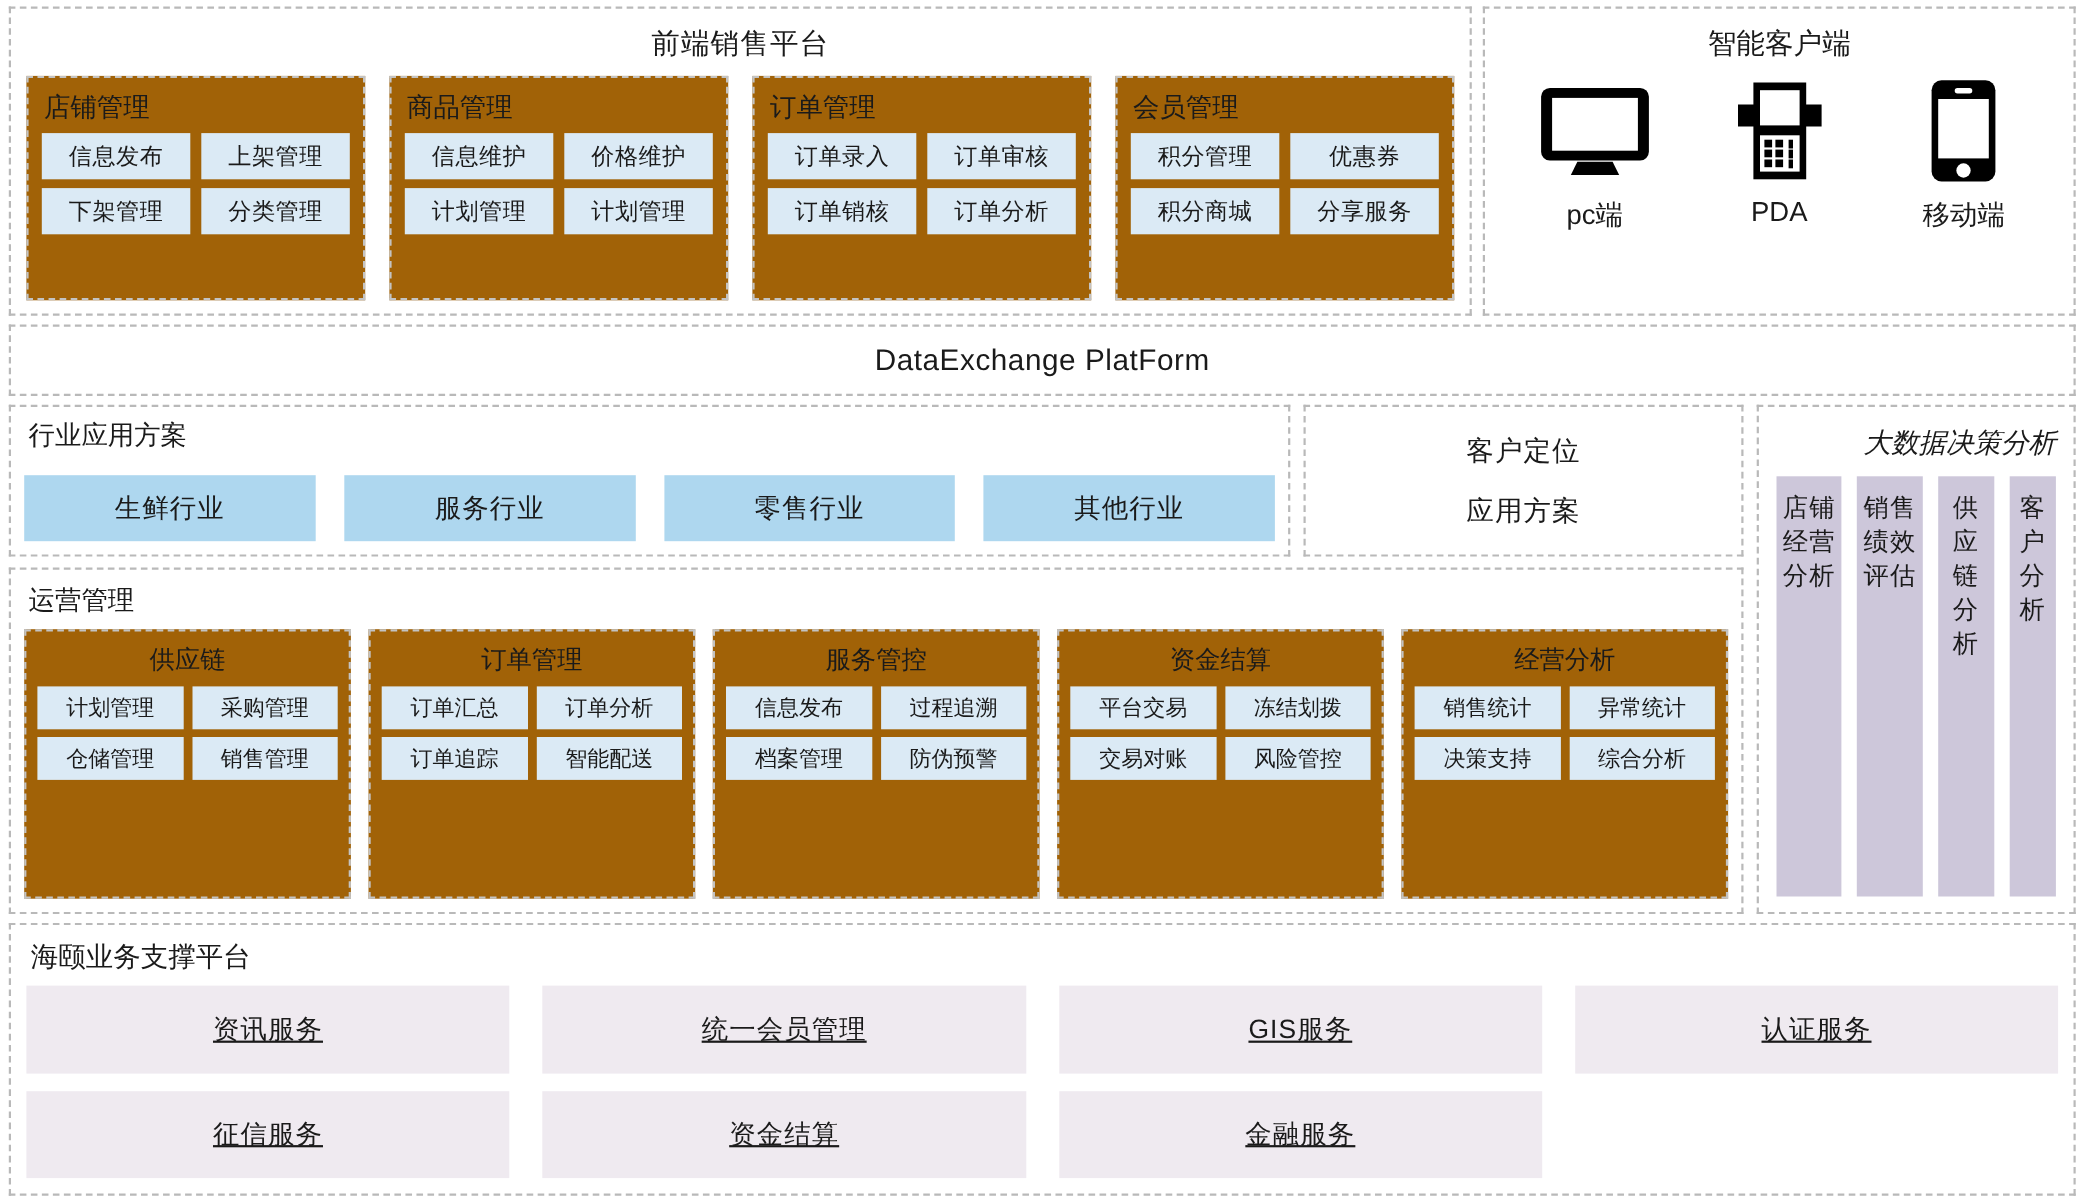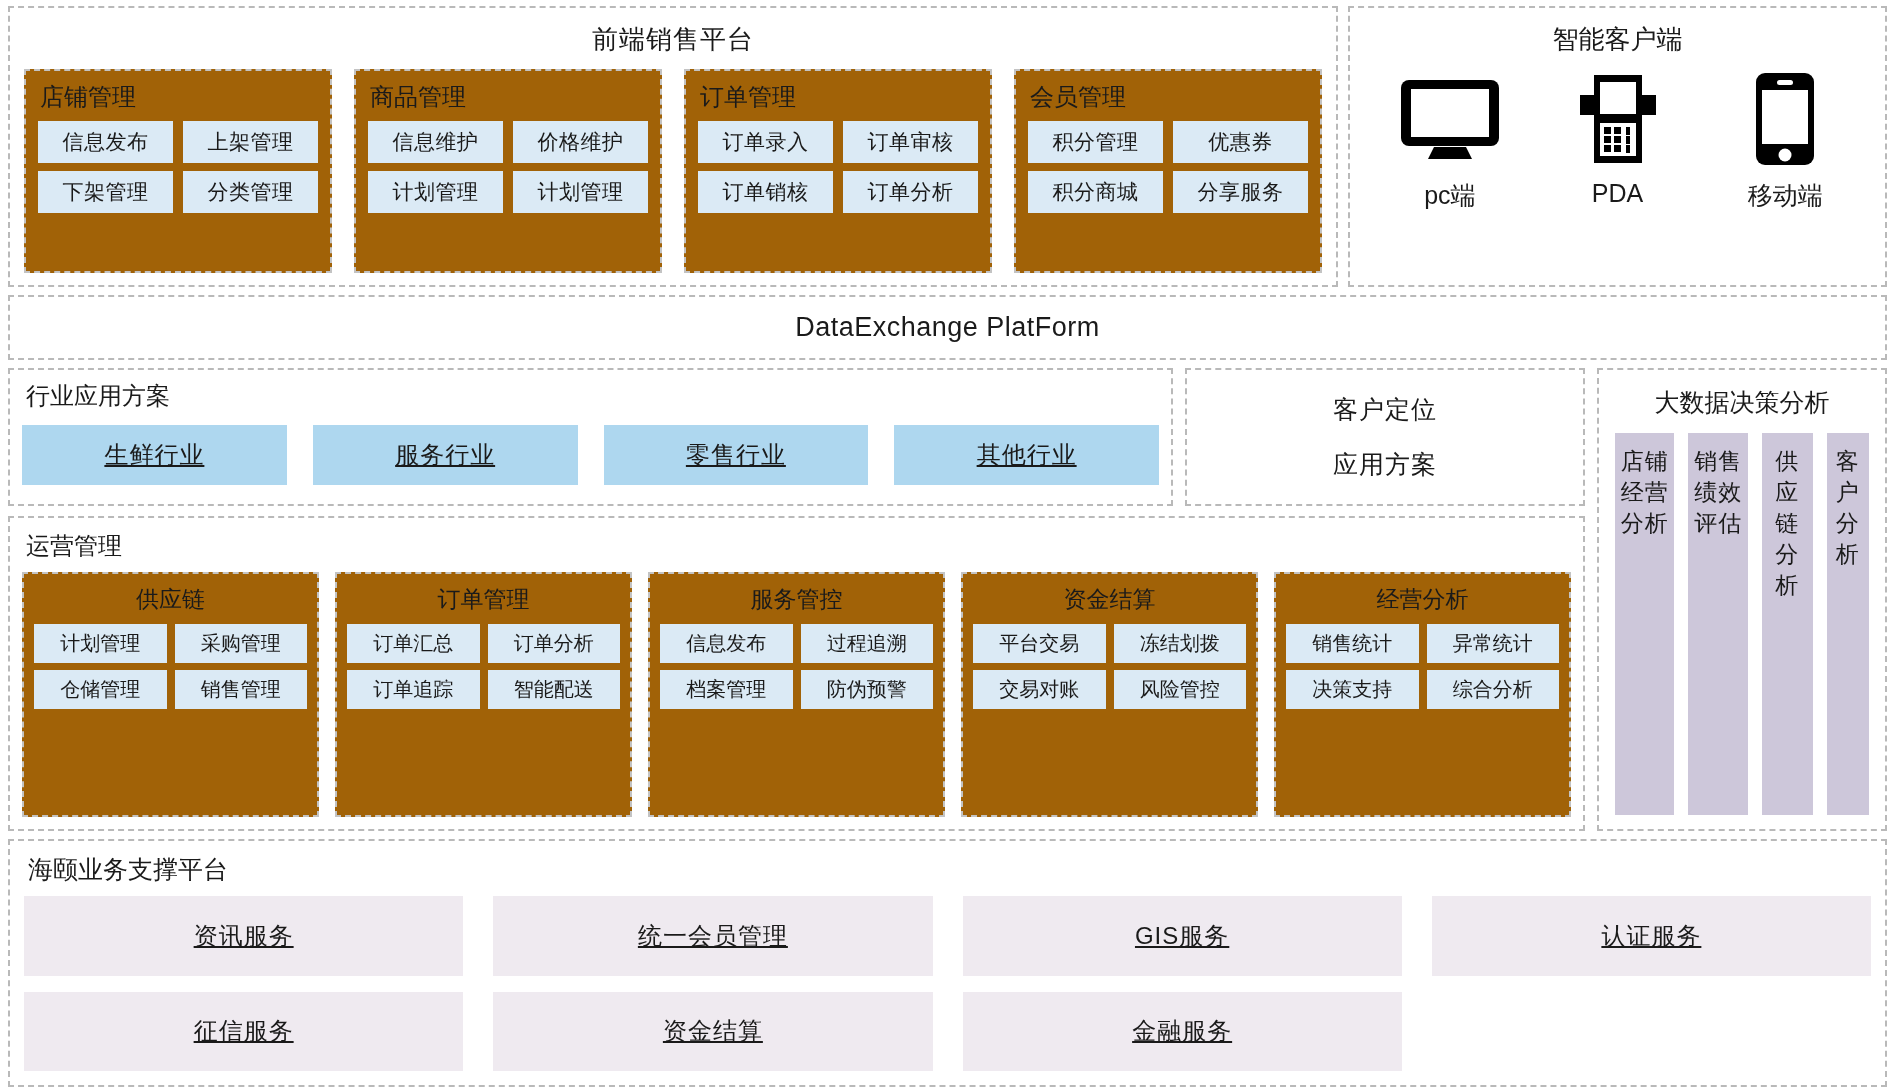--- a/index.html
+++ b/index.html
@@ -41,39 +41,39 @@
   .dxp { height: 65px; display: flex; align-items: center; justify-content: center; }
   .dxp-label { font-size: 27px; letter-spacing: 0.5px; }
 
   
   .row3 { display: flex; gap: 12px; flex: 1; min-height: 0; }
   .col-left { flex: 1; display: flex; flex-direction: column; gap: 10px; min-width: 0; }
 
   .sol-row { display: flex; gap: 12px; height: 138px; }
   .industry { flex: 0 0 1165px; padding: 8px 12px 12px 12px; display: flex; flex-direction: column; }
   .industry-title { font-size: 24px; padding: 2px 0 6px 4px; }
-  .industry-chips { display: flex; gap: 26px; flex: 1; align-items: center; text-decoration: underline; }
+  .industry-chips { display: flex; gap: 26px; flex: 1; align-items: flex-end; }
   .ichip {
     flex: 1; background: #aed7ef; font-size: 24px; text-align: center;
     padding: 14px 4px; letter-spacing: 1px;
   }
   .locate { flex: 1; display: flex; flex-direction: column; align-items: center; justify-content: center; gap: 22px; }
   .locate-line { font-size: 25px; letter-spacing: 1px; }
 
   .ops { flex: 1; padding: 10px 12px 12px 12px; display: flex; flex-direction: column; min-height: 0; }
   .ops-title { font-size: 24px; padding: 2px 0 10px 4px; }
   .ops-groups { display: flex; gap: 16px; flex: 1; }
   .ogroup { flex: 1; padding: 6px 10px 10px 10px; display: flex; flex-direction: column; min-width: 0; }
   .ogroup-title { font-size: 23px; text-align: center; padding: 4px 0 9px 0; }
   .ogrid { display: grid; grid-template-columns: 1fr 1fr; gap: 7px 8px; }
   .ochip { background: #dbeaf5; font-size: 20px; text-align: center; padding: 6px 2px; white-space: nowrap; }
 
   
   .bigdata { flex: 0 0 290px; padding: 10px 16px 14px 16px; display: flex; flex-direction: column; }
-  .bigdata-title { font-size: 25px; text-align: center; padding: 6px 0 14px 0; }
+  .bigdata-title { font-size: 25px; text-align: right; padding: 6px 0 14px 0; font-style: italic; }
   .bigdata-list { display: flex; flex-direction: row; justify-content: space-around; flex: 1; gap: 14px; }
   .bchip { background: #cdc7da; font-size: 23px; text-align: center; padding: 13px 4px; letter-spacing: 1px; }
 
   
   .support { height: 248px; padding: 10px 14px 14px 14px; display: flex; flex-direction: column; }
   .support-title { font-size: 25px; padding: 2px 0 10px 4px; }
   .support-grid { display: grid; grid-template-columns: repeat(4, 1fr); gap: 16px 30px; flex: 1; }
   .schip {
     background: #efeaf0; font-size: 24px; display: flex;
     align-items: center; justify-content: center; letter-spacing: 1px; text-decoration: underline;

